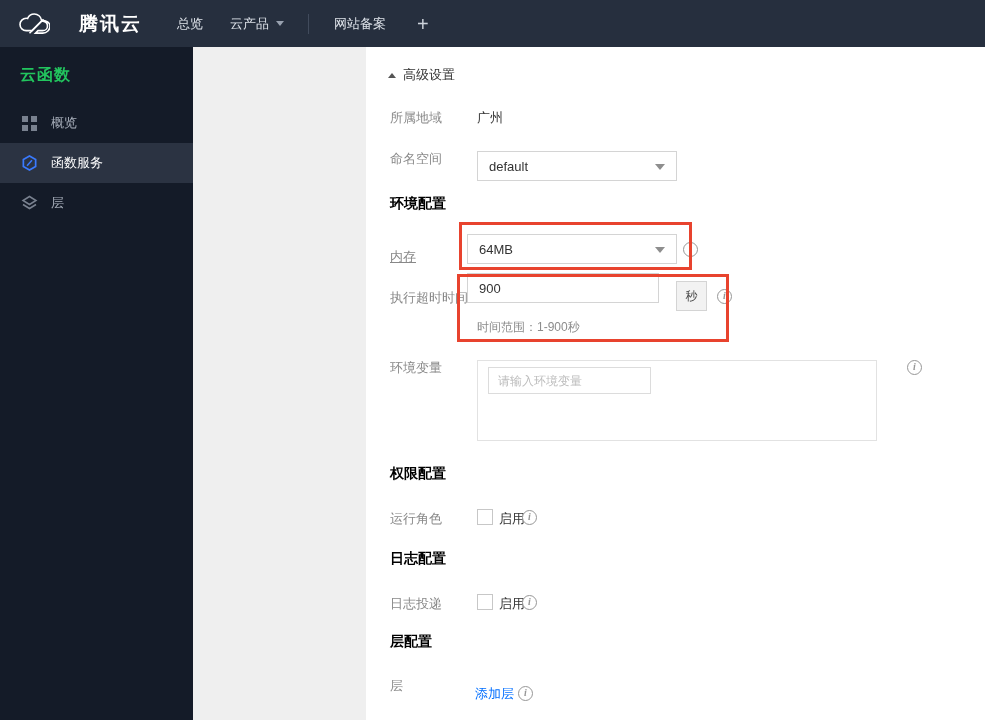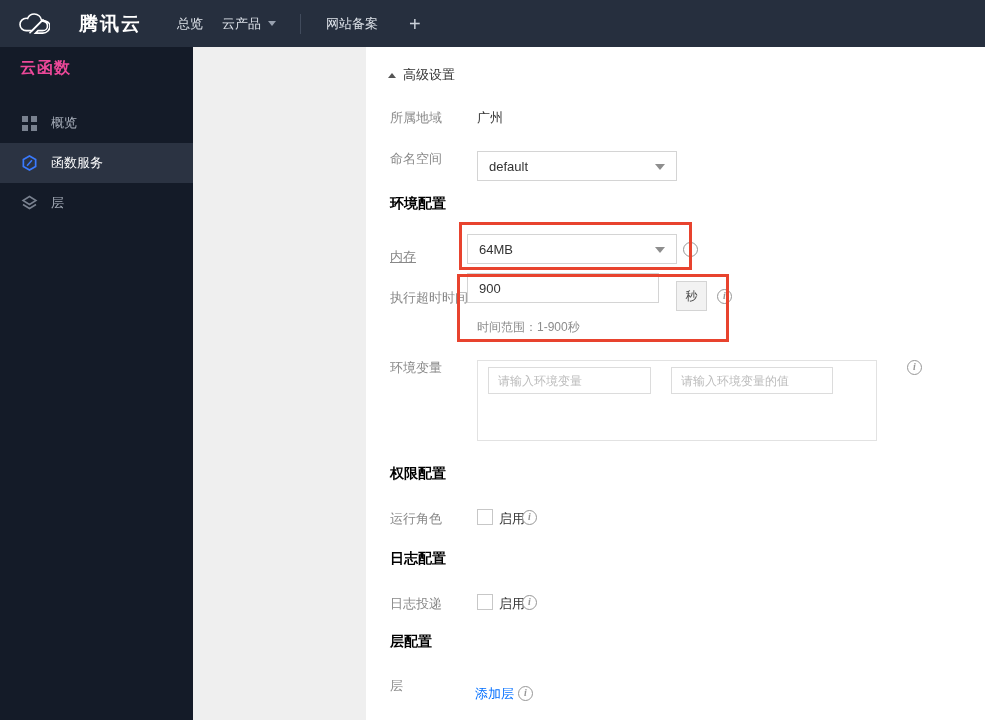--- a/index.html
+++ b/index.html
@@ -15,34 +15,34 @@
     position:absolute; left:0; top:0; width:985px; height:47px;
     background:#262f3e; display:flex; align-items:center; z-index:20;
   }
   .brand { display:flex; align-items:center; margin-left:18px; cursor:pointer;gap:20px; }
   .brand svg { display:block; }
   .brand-text { color:#fff; font-size:19px; font-weight:bold; letter-spacing:2px; margin-left:9px; }
   .nav-item {
     color:#dde2e9; font-size:13px; cursor:pointer; display:flex; align-items:center;
   }
   .nav-overview { margin-left:35px; }
-  .nav-products { margin-left:19px; }
+  .nav-products { margin-left:27px; }
   .caret-down {
     width:0; height:0; border-left:4px solid transparent; border-right:4px solid transparent;
     border-top:5px solid #98a1af; margin-left:7px; display:inline-block;
   }
   .nav-divider { width:1px; height:20px; background:#414b5c; margin:0 25px 0 24px; }
   .nav-plus { color:#ccd2da; font-size:20px; font-weight:normal; margin-left:31px; cursor:pointer; line-height:1; }
 
   
   .sidebar {
     position:absolute; left:0; top:47px; width:193px; height:673px;
     background:#141b28; z-index:10;
   }
-  .sidebar-title { color:#ec4899; font-size:16px; font-weight:bold; padding:11px 0 0 20px; letter-spacing:1px; }
+  .sidebar-title { color:#22c55e; font-size:16px; font-weight:bold; padding:18px 0 0 20px; letter-spacing:1px; }
   .side-item {
     position:absolute; left:0; width:193px; height:40px;
     display:flex; align-items:center; padding-left:21px;
     color:#aab1bd; font-size:13px; cursor:pointer;
   }
   .side-item .icon-box { width:17px; height:17px; margin-right:13px; display:flex; align-items:center; justify-content:center; }
   .side-item.active { background:#2b3342; color:#fff; }
   .si-1 { top:56px; } .si-2 { top:96px; } .si-3 { top:136px; }
 
   
@@ -186,21 +186,20 @@
   <span class="f-label" style="left:24px; top:242px;">执行超时时间</span>
   <input class="text-input" style="left: 101px; top: 226px; width: 192px;" type="text" value="900">
   <span class="unit-addon" style="left:310px; top:234px;">秒</span>
   <span class="info-icon" style="left:351px; top:242px;">i</span>
   <span class="hint" style="left:111px; top:272px;">时间范围：1-900秒</span>
 
   <span class="f-label" style="left:24px; top:312px;">环境变量</span>
   <div class="env-table">
     <div class="env-tbody">
       <input class="env-input" style="left: 10px; width: 163px;" type="text" placeholder="请输入环境变量">
-      <input class="env-input" style="left: 193px; width: 162px;" type="text" placeholder="请输入环境变量的值">
     </div>
   </div>
   <span class="info-icon" style="left:541px; top:313px;">i</span>
 
   <span class="section-h" style="left:24px; top:418px;">权限配置</span>
   <span class="f-label" style="left:24px; top:463px;">运行角色</span>
   <span class="checkbox" style="left:111px; top:462px;"></span>
   <span class="cb-label" style="left:133px; top:463px;">启用</span>
   <span class="info-icon" style="left:156px; top:463px;">i</span>
 

